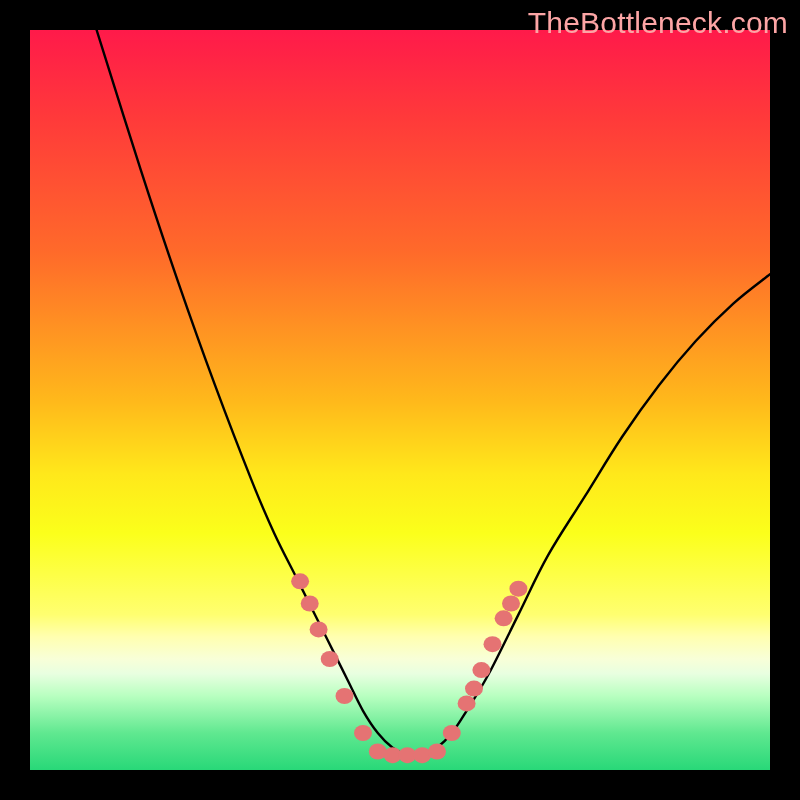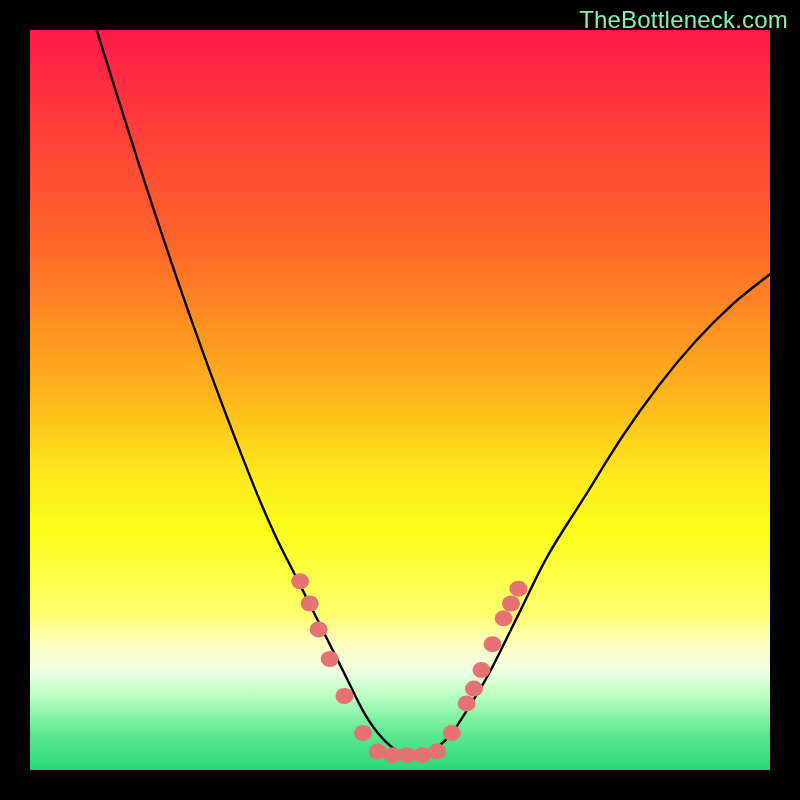--- a/index.html
+++ b/index.html
@@ -37,22 +37,22 @@
       #e8ffe0 87%,
       #b8ffc0 90%,
       #60e890 95%,
       #28d878 100%
     );
   }
   .watermark {
     position: absolute;
     top: 6px;
     right: 12px;
-    color: #86efac;
-    font-size: 24px;
+    color: #fca5a5;
+    font-size: 30px;
     font-weight: 400;
     letter-spacing: 0.2px;
     z-index: 5;
     user-select: none;
   }
   svg.curve {
     position: absolute;
     left: 0;
     top: 0;
     width: 740px;

